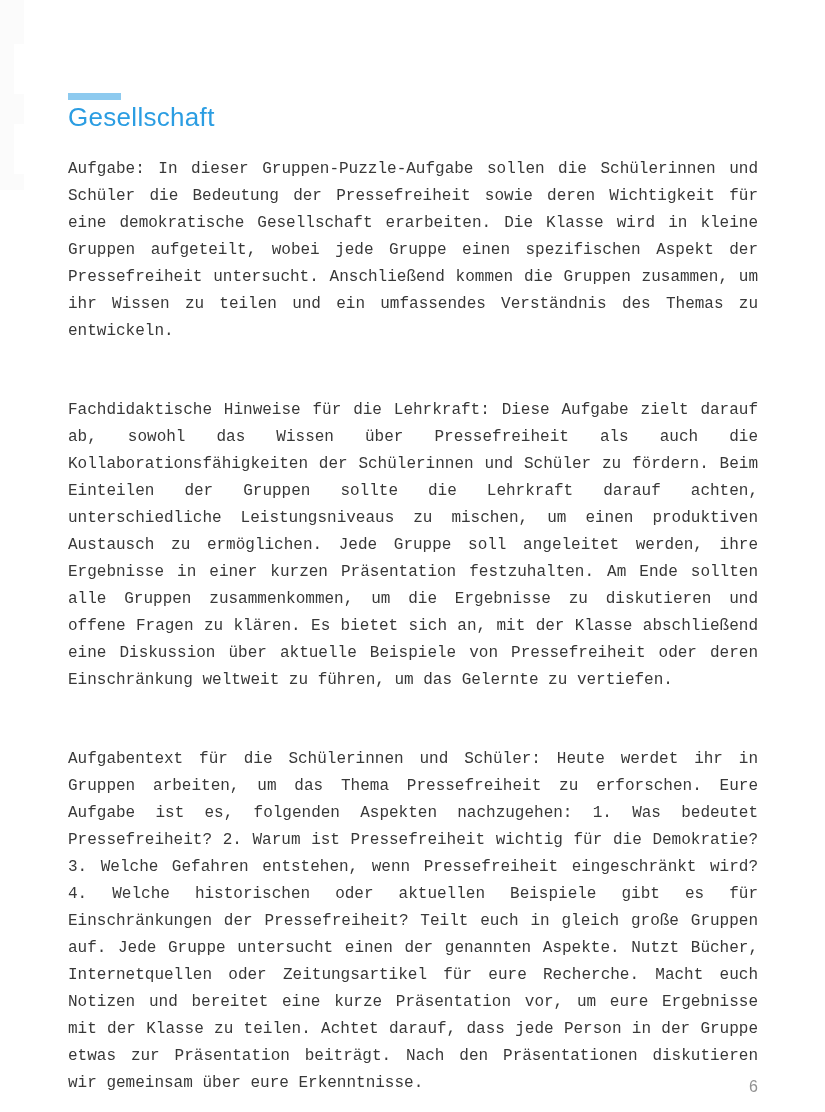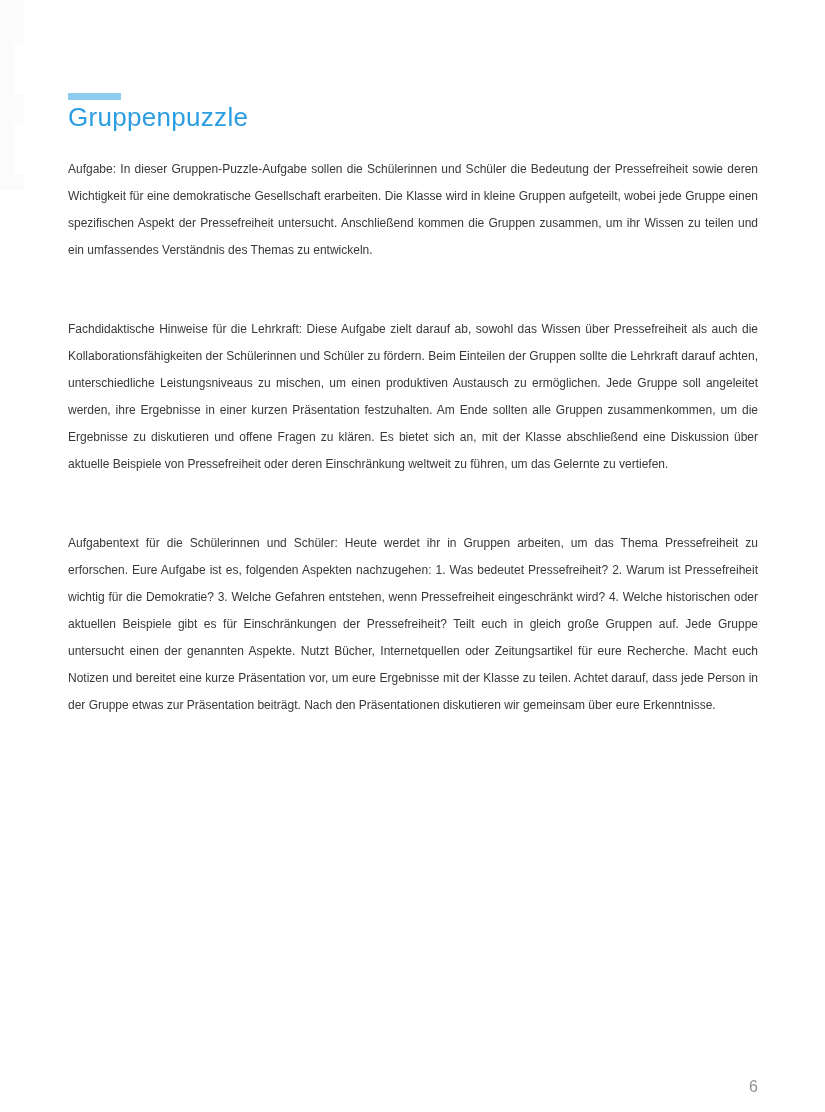--- a/index.html
+++ b/index.html
@@ -55,39 +55,40 @@
     color: var(--heading-color, #2b9de2);
   }
   .content {
     position: absolute;
     left: 68px;
     top: 156px;
     width: 690px;
   }
   .para {
     margin: 0 0 52px 0;
-    font-size: 12px;
+    font-size: 16px;
     line-height: 27px;
     text-align: justify;
     color: var(--body-text-color, #383838);
+    font-family: Liberation Mono, monospace;
   }
   .page-number {
     position: absolute;
     right: 67px;
     top: 1078px;
     font-size: 16px;
     color: var(--page-number-color, #919191);
   }
 </style>
 </head>
 <body>
 
 <div class="page">
   <div class="corner-artifact"></div>
   <div class="accent-bar"></div>
-  <h1 class="title">Gruppenpuzzle</h1>
+  <h1 class="title">Gesellschaft</h1>
   <div class="content">
     <p class="para">Aufgabe: In dieser Gruppen-Puzzle-Aufgabe sollen die Schülerinnen und Schüler die Bedeutung der Pressefreiheit sowie deren Wichtigkeit für eine demokratische Gesellschaft erarbeiten. Die Klasse wird in kleine Gruppen aufgeteilt, wobei jede Gruppe einen spezifischen Aspekt der Pressefreiheit untersucht. Anschließend kommen die Gruppen zusammen, um ihr Wissen zu teilen und ein umfassendes Verständnis des Themas zu entwickeln.</p>
     <p class="para">Fachdidaktische Hinweise für die Lehrkraft: Diese Aufgabe zielt darauf ab, sowohl das Wissen über Pressefreiheit als auch die Kollaborationsfähigkeiten der Schülerinnen und Schüler zu fördern. Beim Einteilen der Gruppen sollte die Lehrkraft darauf achten, unterschiedliche Leistungsniveaus zu mischen, um einen produktiven Austausch zu ermöglichen. Jede Gruppe soll angeleitet werden, ihre Ergebnisse in einer kurzen Präsentation festzuhalten. Am Ende sollten alle Gruppen zusammenkommen, um die Ergebnisse zu diskutieren und offene Fragen zu klären. Es bietet sich an, mit der Klasse abschließend eine Diskussion über aktuelle Beispiele von Pressefreiheit oder deren Einschränkung weltweit zu führen, um das Gelernte zu vertiefen.</p>
     <p class="para">Aufgabentext für die Schülerinnen und Schüler: Heute werdet ihr in Gruppen arbeiten, um das Thema Pressefreiheit zu erforschen. Eure Aufgabe ist es, folgenden Aspekten nachzugehen: 1. Was bedeutet Pressefreiheit? 2. Warum ist Pressefreiheit wichtig für die Demokratie? 3. Welche Gefahren entstehen, wenn Pressefreiheit eingeschränkt wird? 4. Welche historischen oder aktuellen Beispiele gibt es für Einschränkungen der Pressefreiheit? Teilt euch in gleich große Gruppen auf. Jede Gruppe untersucht einen der genannten Aspekte. Nutzt Bücher, Internetquellen oder Zeitungsartikel für eure Recherche. Macht euch Notizen und bereitet eine kurze Präsentation vor, um eure Ergebnisse mit der Klasse zu teilen. Achtet darauf, dass jede Person in der Gruppe etwas zur Präsentation beiträgt. Nach den Präsentationen diskutieren wir gemeinsam über eure Erkenntnisse.</p>
   </div>
   <div class="page-number">6</div>
 </div>
 
 </body></html>

